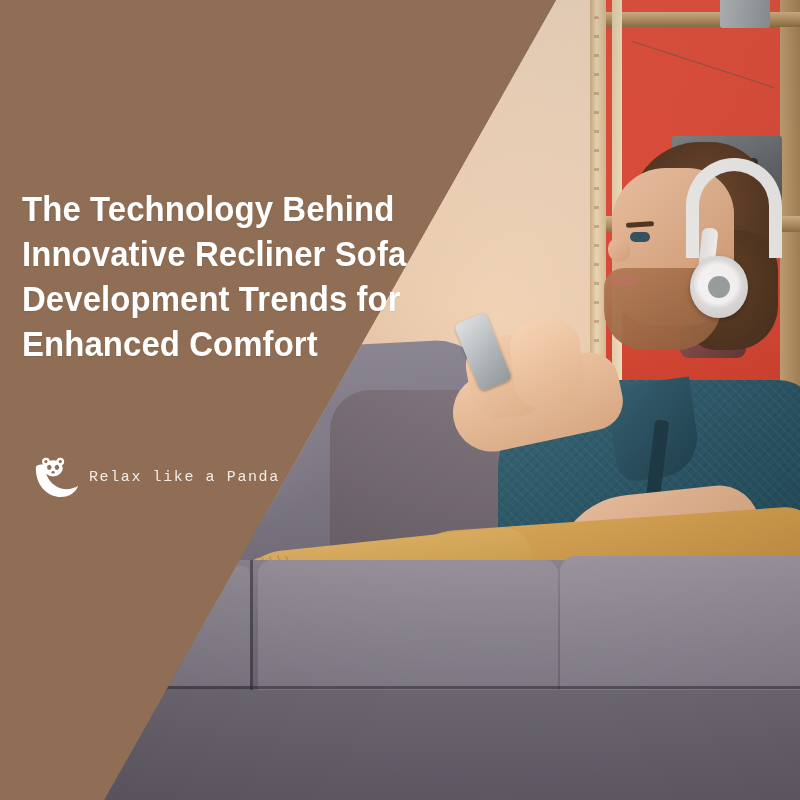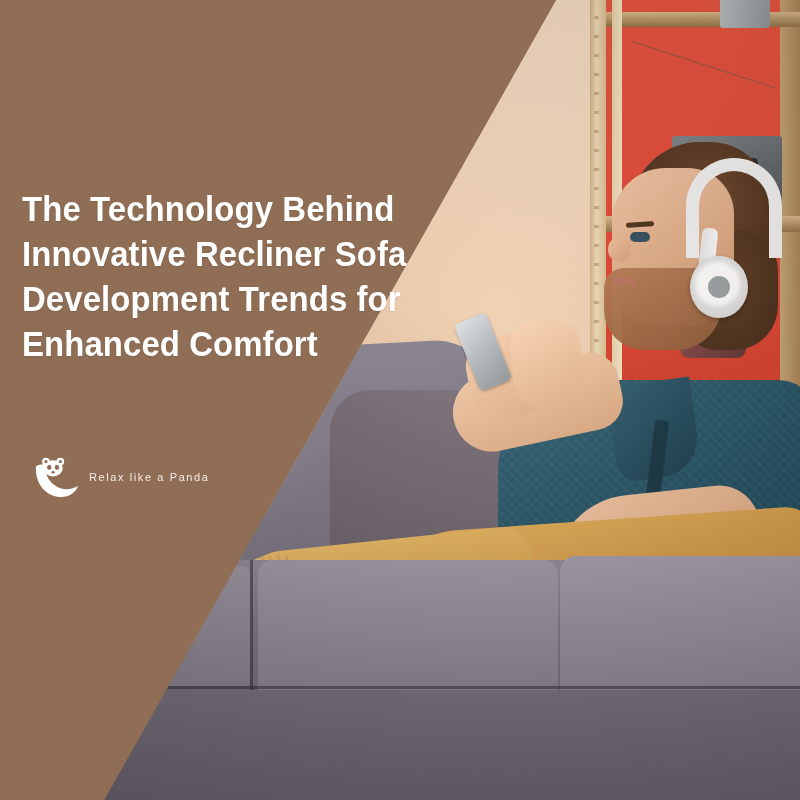--- a/index.html
+++ b/index.html
@@ -341,22 +341,22 @@
 
   
   .logo{position:absolute;left:32px;top:452px;display:flex;align-items:center;gap:9px;}
   .logo-mark{width:48px;height:48px;flex:0 0 48px;}
   .logo-txt{display:flex;flex-direction:column;line-height:1;}
   .logo-name{
     color:#fff;font-size:30px;font-weight:bold;letter-spacing:-.3px;
     font-family:"DejaVu Sans",sans-serif;
   }
   .logo-tag{
-    color:#f4ece6;font-size:11px;letter-spacing:1.6px;margin-top:3px;
-    font-family:Liberation Sans, sans-serif;
+    color:#f4ece6;font-size:15px;letter-spacing:1.6px;margin-top:3px;
+    font-family:Liberation Mono, monospace;
   }
 </style>
 </head>
 <body>
 
 <div id="banner">
 
   <div class="photo">
     <div class="scene">
 

